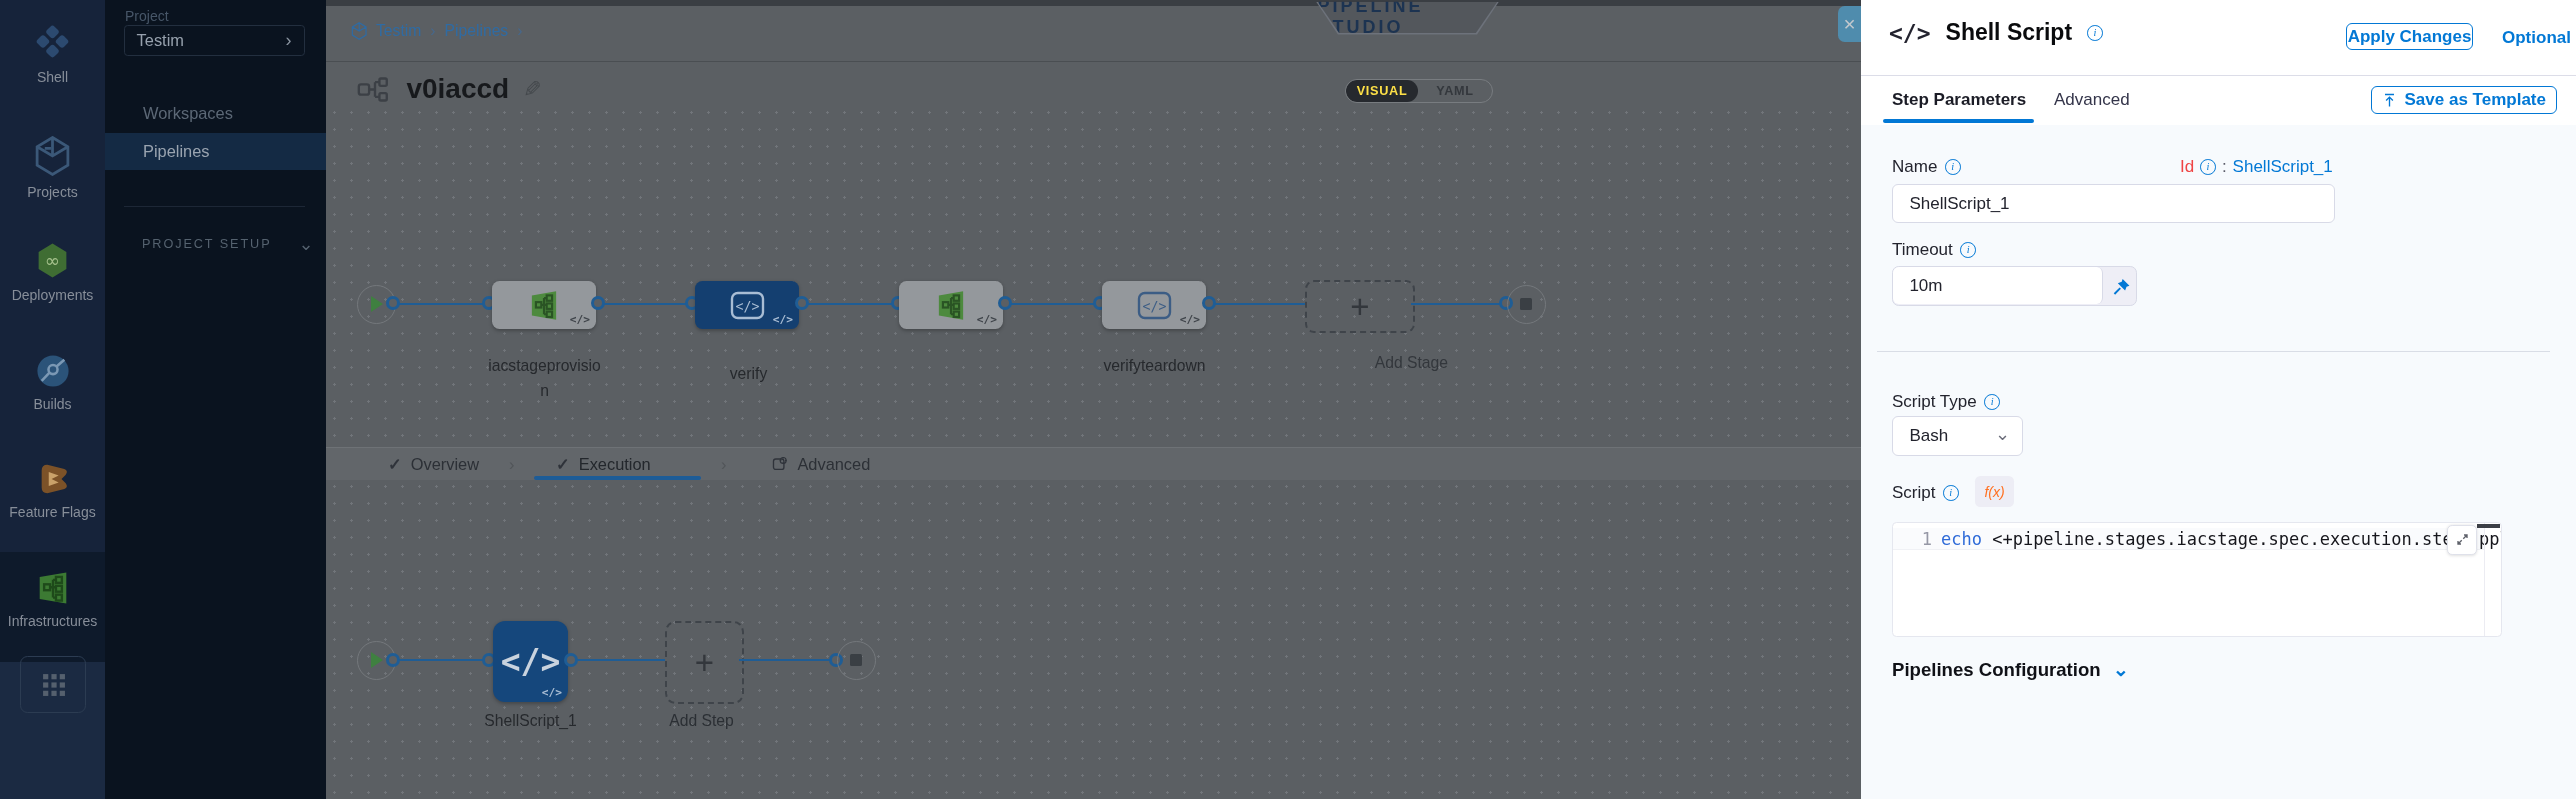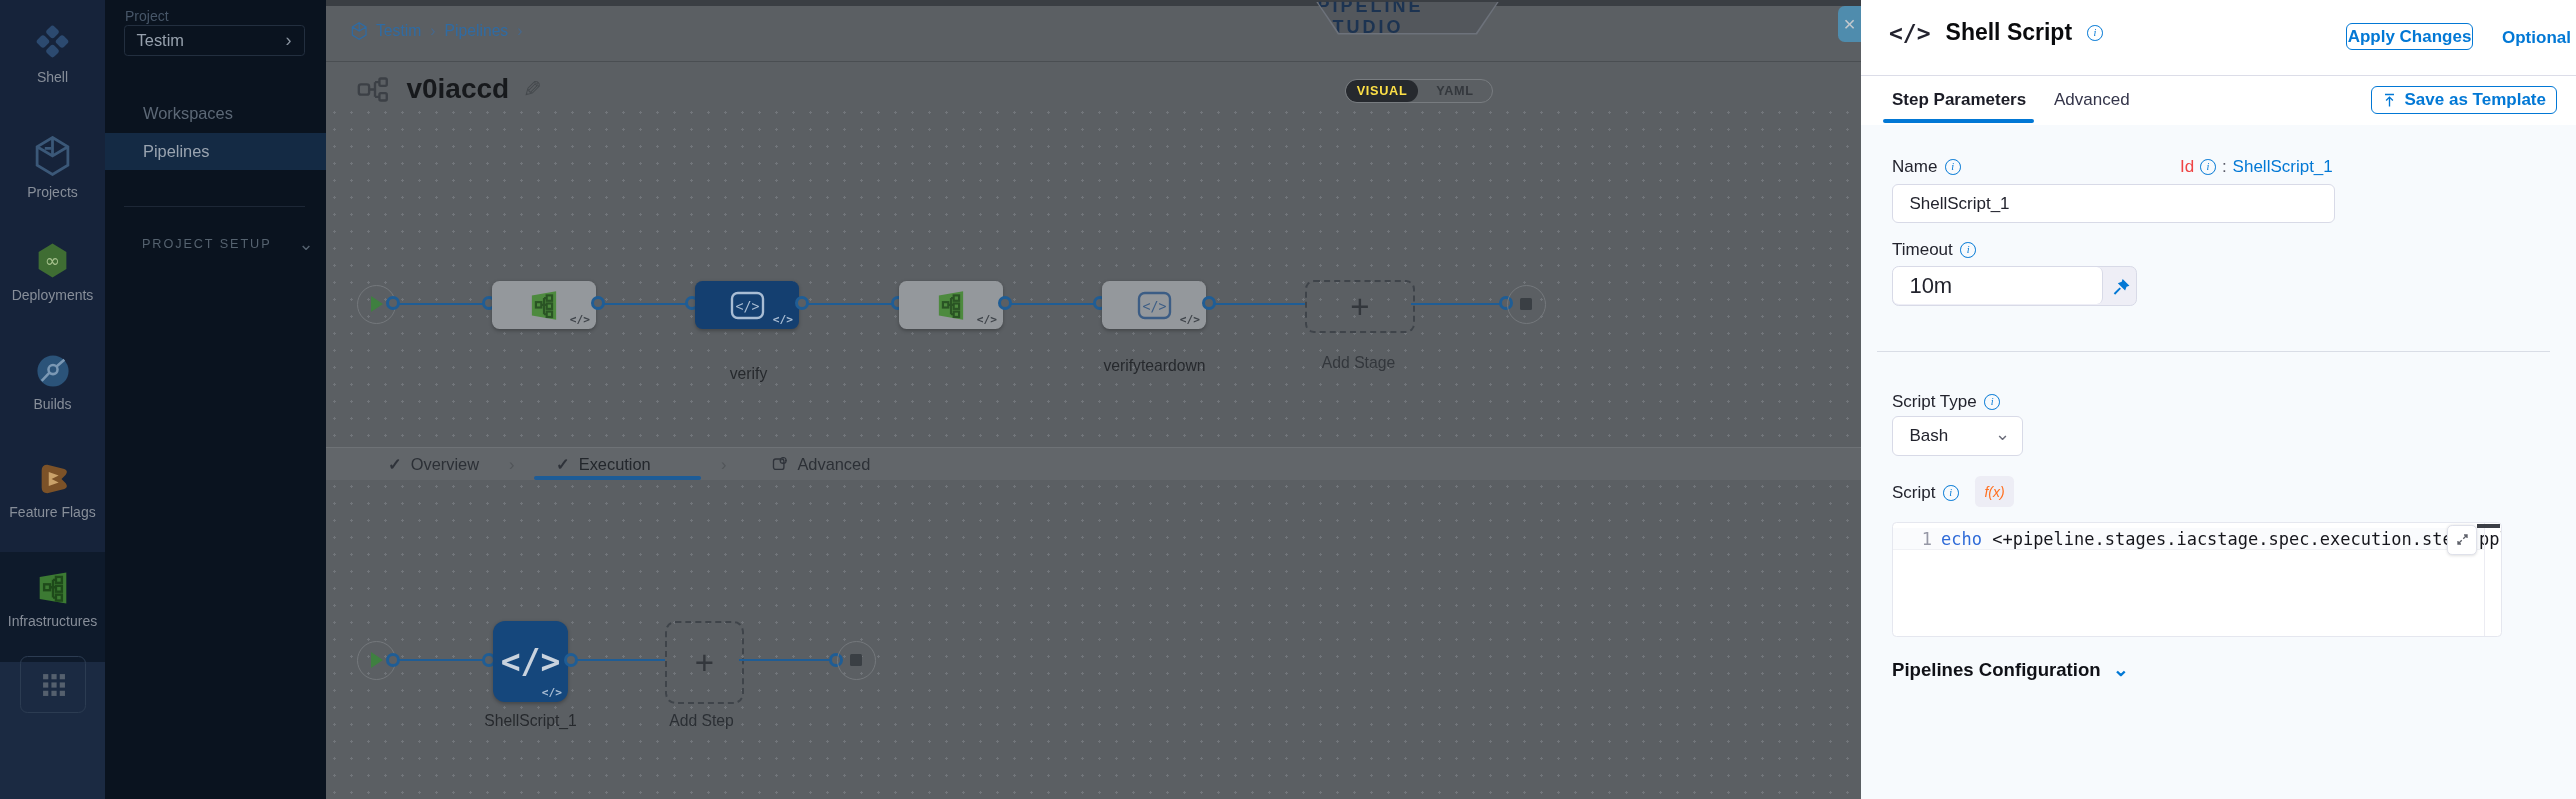--- a/index.html
+++ b/index.html
@@ -260,23 +260,27 @@
 
   <div class="dashbox" style="left:979px;top:280px;width:106px;height:49px;border-radius:9px;">
     <span>+</span>
   </div>
   <div class="gline" style="left:1085px;top:303px;width:92px;"></div>
   <div class="port" style="left:1173px;top:296px;"></div>
   <div class="nodecircle" style="left:1181px;top:285px;">
     <div style="position:absolute;left:12px;top:12px;width:12px;height:12px;background:#3a3f44;border-radius:1.5px;"></div>
   </div>
 
+  <div class="glabel" style="left:129px;top:354px;">
+    <div>iacstageprovisio</div>
+      <div>n</div>
+  </div>
   <div class="glabel" style="left:333px;top:362px;">verify</div>
   <div class="glabel" style="left:739px;top:354px;">verifyteardown</div>
-  <div class="glabel" style="left:943px;top:351px;color:#33373c;">Add Stage</div>
+  <div class="glabel" style="left:943px;top:351px;color:#33373c;text-align:right;">Add Stage</div>
 </div>
 
 <div class="abs tabstrip">
   <div class="exectab" style="left:62px;">
     <span style="color:#2f333a;font-weight:bold;">✓</span>
     <span>Overview</span>
   </div>
   <div class="exectab" style="left:183px;color:#515559;">›</div>
   <div class="exectab" style="left:230px;color:#23272c;">
     <span style="color:#2f333a;font-weight:bold;">✓</span>
@@ -359,21 +363,21 @@
     <span style="color:#5a5b68;">:</span>
     <span style="color:#0278d5;">ShellScript_1</span>
   </div>
   <div class="input" style="left:31px;top:184px;width:443px;height:39px;">ShellScript_1</div>
 
   <div class="fieldlabel" style="left:31px;top:240px;">
     <span>Timeout</span>
       <span class="info">i</span>
   </div>
   <div class="abs" style="left:31px;top:266px;width:245px;height:40px;background:#eeeef6;border:1.5px solid #d8dae7;border-radius:6.7px;box-sizing:border-box;">
-    <div style="position:absolute;left:0;top:0;width:210px;height:37px;background:#fff;border-radius:6px;border-right:0.7px solid #d8dae7;display:flex;align-items:center;padding-left:16.4px;box-sizing:border-box;font-size:22px;color:#22232d;">10m</div>
+    <div style="position:absolute;left:0;top:0;width:210px;height:37px;background:#fff;border-radius:6px;border-right:0.7px solid #d8dae7;display:flex;align-items:center;padding-left:16.4px;box-sizing:border-box;font-size:17px;color:#22232d;">10m</div>
     <svg class="abs" style="left:219px;top:9.7px;" width="19.4" height="19.4" viewBox="0 0 20 20">
       <path d="M11 2 L18 9 L15 10 L13.5 14 L6 6.5 L10 5 Z" fill="#0278d5"></path>
       <path d="M8.5 11.5 L2.5 17.5" stroke="#0278d5" stroke-width="2"></path>
     </svg>
   </div>
 
   <div class="abs" style="left:16.4px;top:351px;width:673px;height:0.7px;background:#d9dde6;"></div>
 
   <div class="fieldlabel" style="left:31px;top:392px;">
     <span>Script Type</span>

